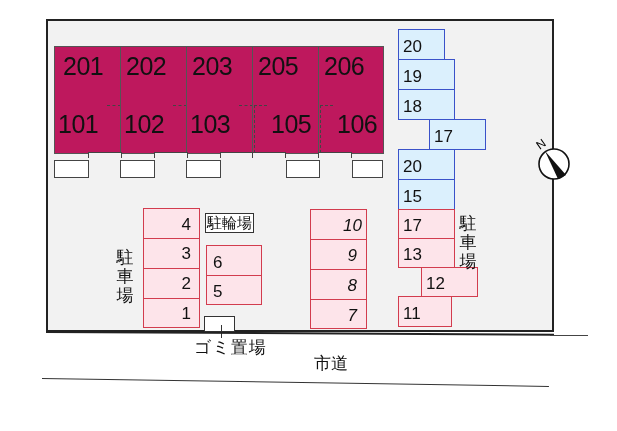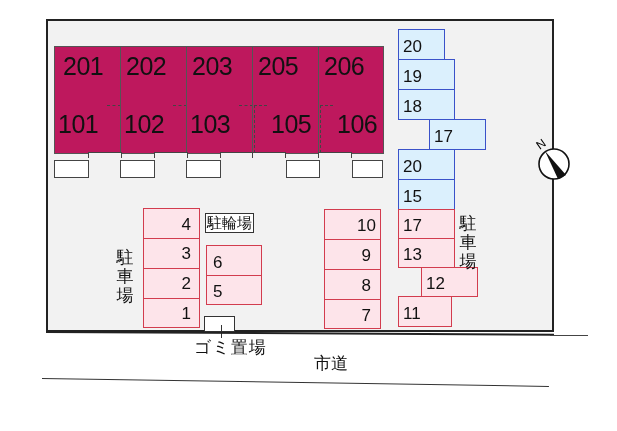--- a/index.html
+++ b/index.html
@@ -129,21 +129,21 @@
 </div>
 
 <div class="abs bike" style="left:205px;top:213px;">駐輪場</div>
 <div class="abs pk-pink" style="left:206px;top:245px;width:56px;height:31px;">
     <span class="abs pk-num" style="left:6px;top:8px;">6</span>
   </div>
 <div class="abs pk-pink" style="left:206px;top:275px;width:56px;height:30px;">
     <span class="abs pk-num" style="left:6px;top:7px;">5</span>
   </div>
 
-<div class="abs" style="left:324px;top:209px;width:57px;height:120px;">
+<div class="abs" style="left:310px;top:209px;width:57px;height:120px;font-style:italic;">
   <div class="abs pk-pink" style="left:0;top:0;width:57px;height:31px;">
       <span class="abs pk-num" style="right:4px;top:7px;">10</span>
     </div>
   <div class="abs pk-pink" style="left:0;top:30px;width:57px;height:31px;">
       <span class="abs pk-num" style="right:9px;top:7px;">9</span>
     </div>
   <div class="abs pk-pink" style="left:0;top:60px;width:57px;height:31px;">
       <span class="abs pk-num" style="right:9px;top:7px;">8</span>
     </div>
   <div class="abs pk-pink" style="left:0;top:90px;width:57px;height:30px;">

